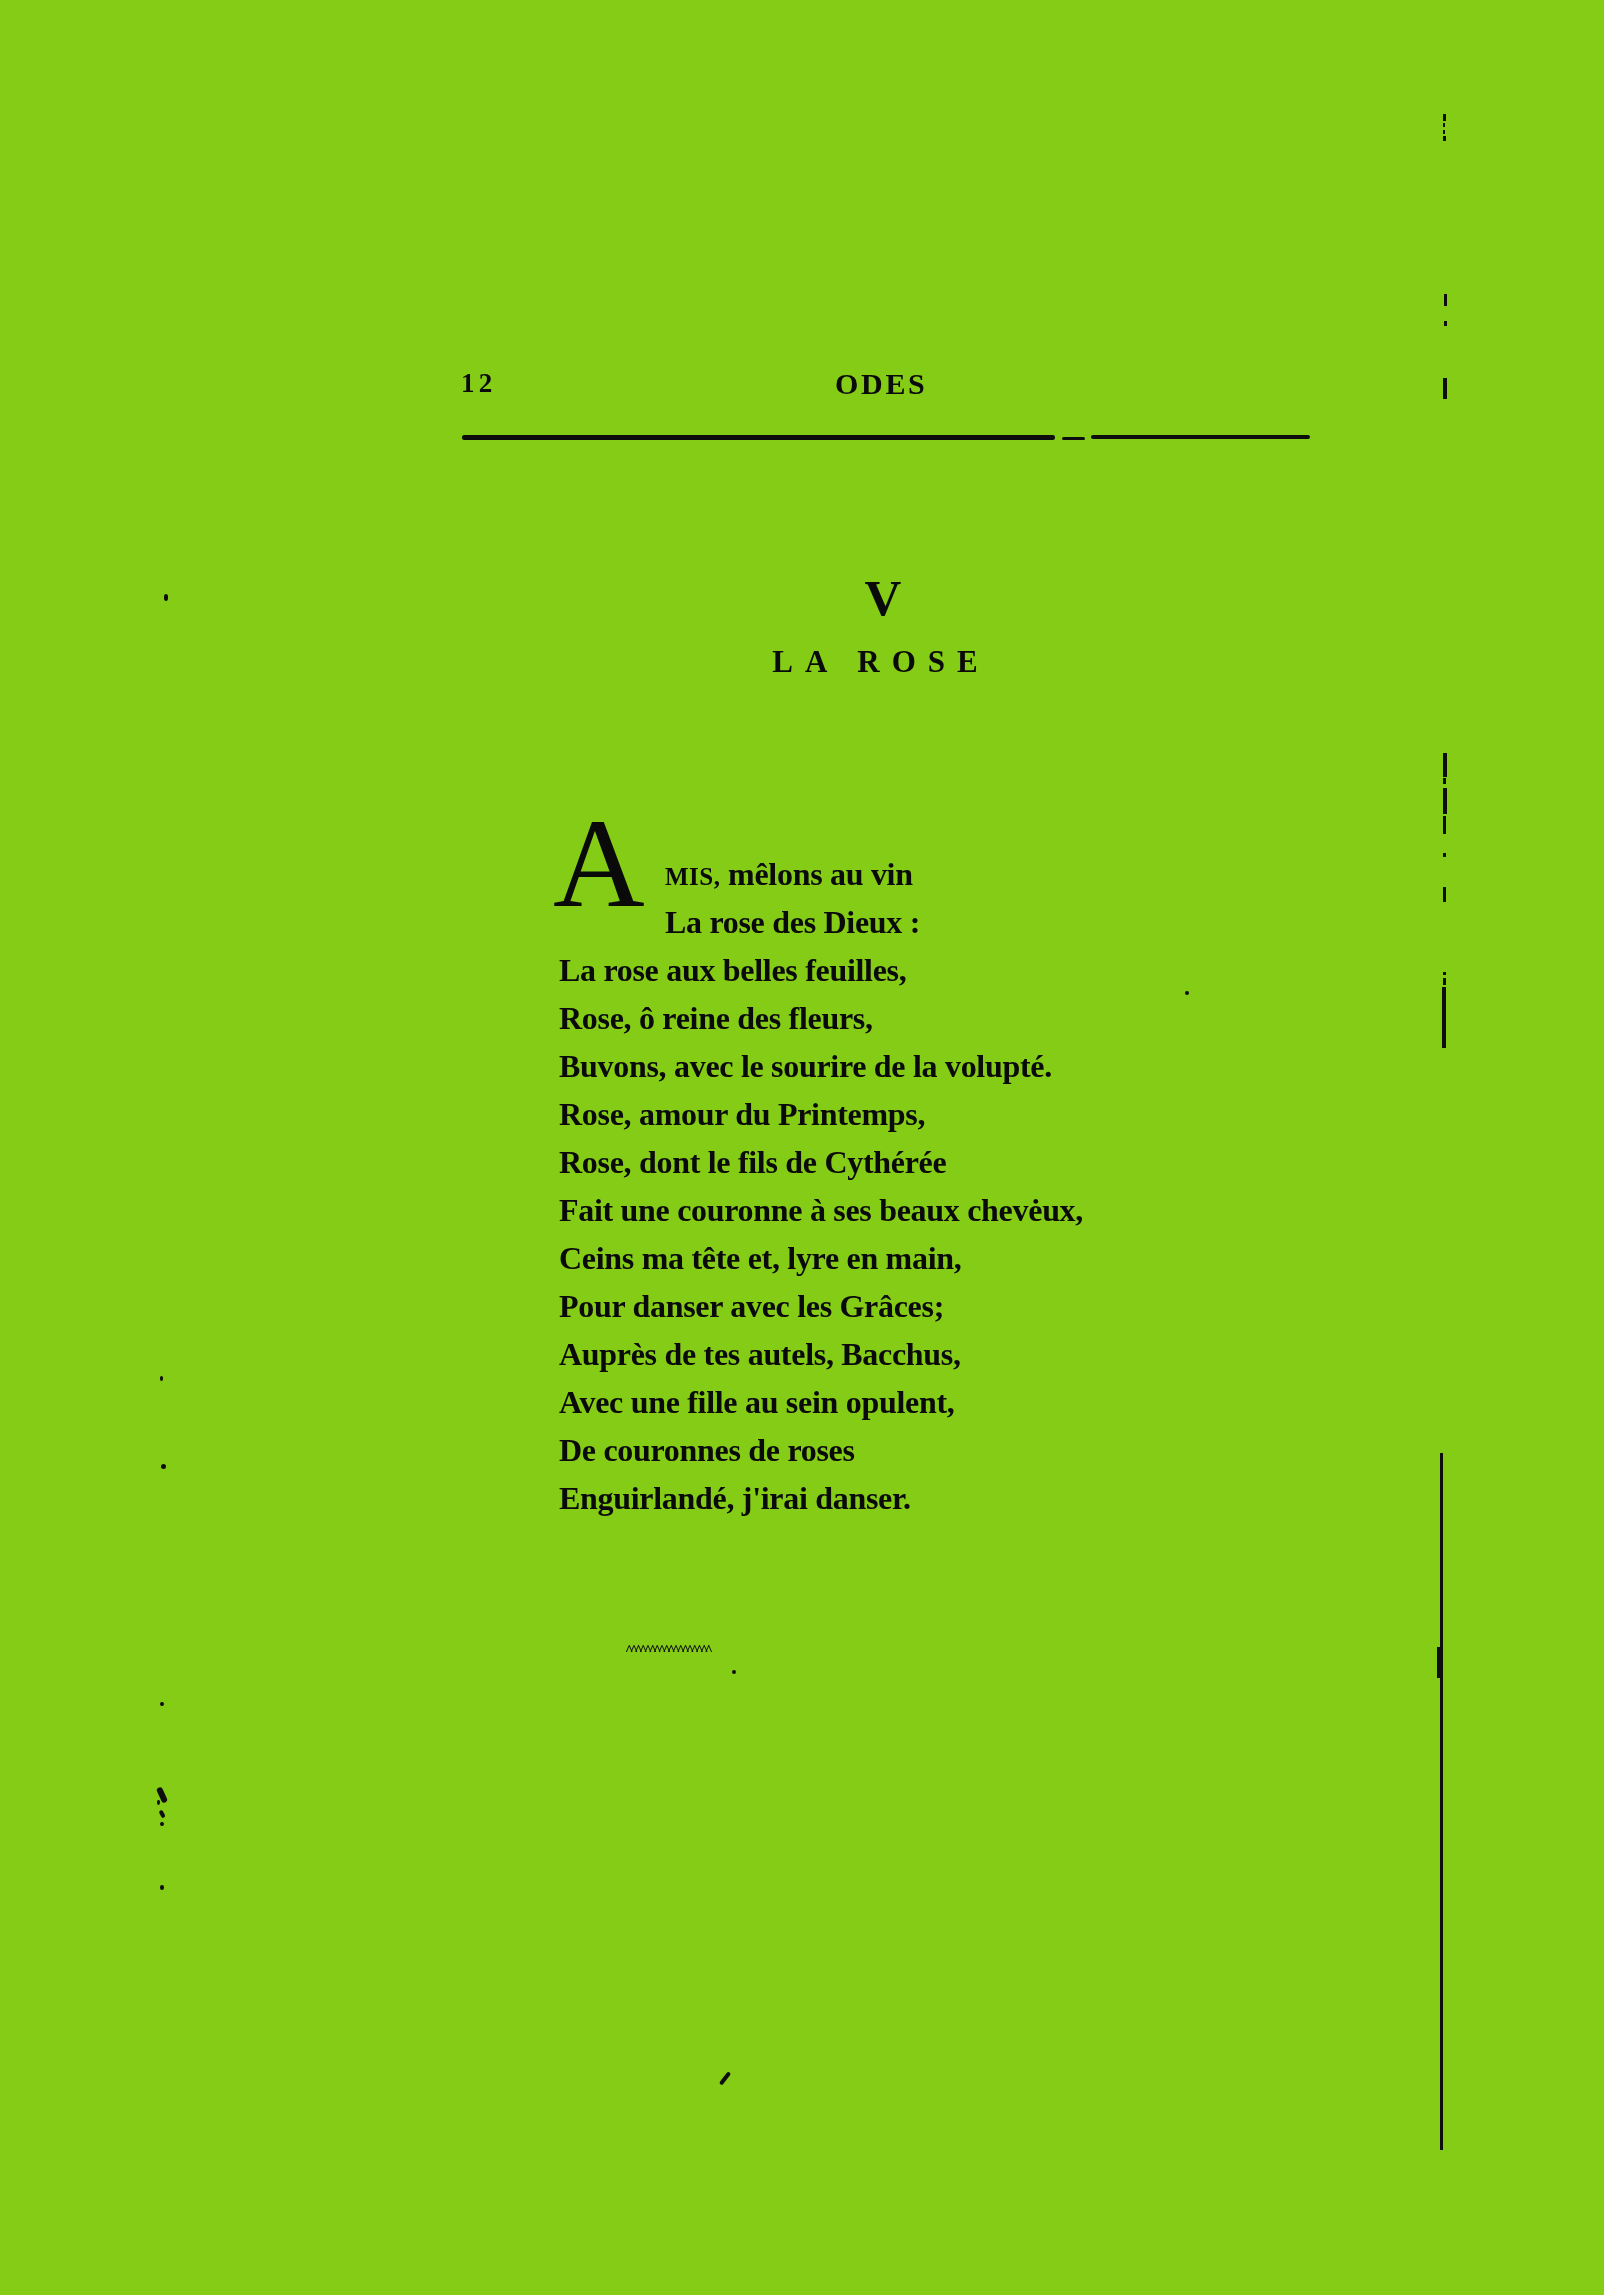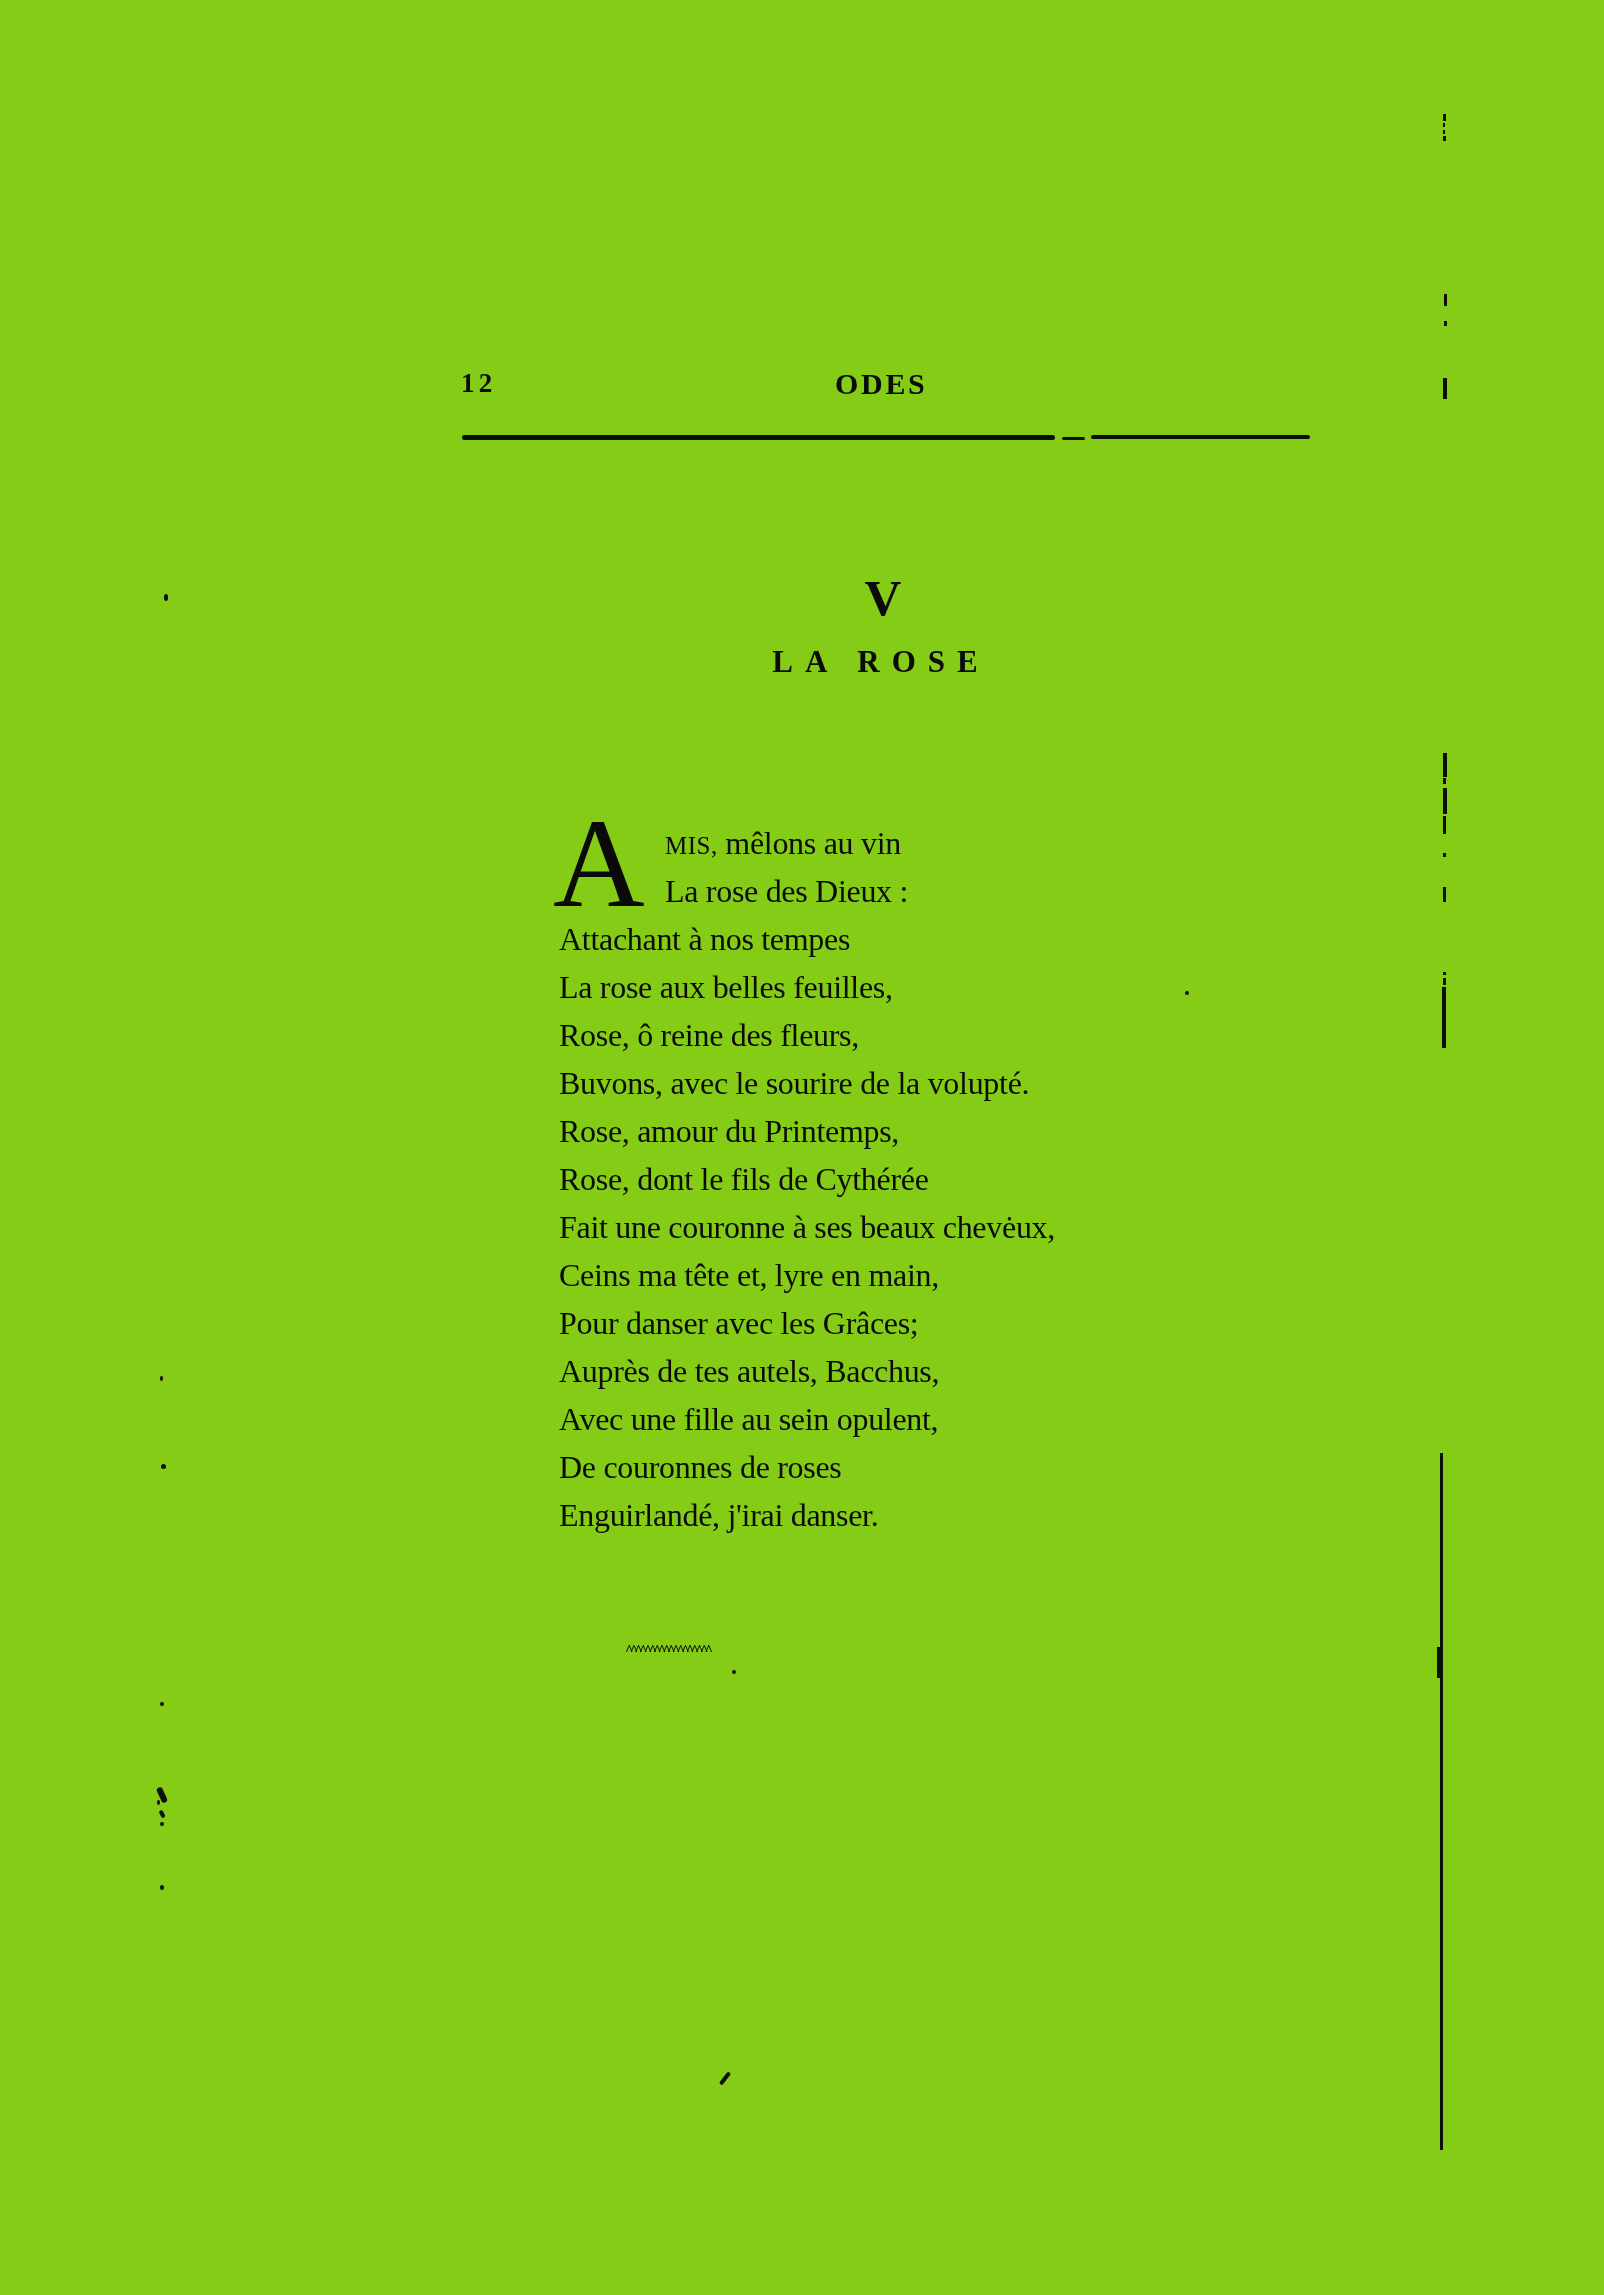--- a/index.html
+++ b/index.html
@@ -29,22 +29,22 @@
     position:absolute; left:883px; top:573px; transform:translateX(-50%);
     font-size:51px; font-weight:700; line-height:1;
   }
   .title {
     position:absolute; left:881px; top:646px; transform:translateX(-50%);
     font-size:31px; font-weight:700; letter-spacing:12px; line-height:1;
     white-space:nowrap;
   }
   
   .poem {
-    position:absolute; left:559px; top:819px; width:756px;
-    font-size:32px; font-weight:400; line-height:48px;
+    position:absolute; left:559px; top:850px; width:756px;
+    font-size:32px; font-weight:700; line-height:48px;
     letter-spacing:-0.3px; white-space:nowrap;
   }
   .line { height:48px; }
   .indent { padding-left:106px; }
   .sc { font-size:25px; letter-spacing:0.5px; }
   .rest { margin-left:7.6px; }
   .dropcap {
     position:absolute; left:553px; top:800px;
     font-size:127px; font-weight:400; line-height:1;
   }
@@ -105,21 +105,20 @@
 
   <div class="numeral">V</div>
   <div class="title">LA ROSE</div>
 
   <span class="dropcap">A</span>
   <div class="poem">
     <div class="line indent">
       <span class="sc">MIS,</span><span class="rest">mêlons au vin</span>
     </div>
     <div class="line indent">La rose des Dieux :</div>
-    <div class="line">Attachant à nos tempes</div>
     <div class="line">La rose aux belles feuilles,</div>
     <div class="line">Rose, ô reine des fleurs,</div>
     <div class="line">Buvons, avec le sourire de la volupté.</div>
     <div class="line">Rose, amour du Printemps,</div>
     <div class="line">Rose, dont le fils de Cythérée</div>
     <div class="line">Fait une couronne à ses beaux chevėux,</div>
     <div class="line">Ceins ma tête et, lyre en main,</div>
     <div class="line">Pour danser avec les Grâces;</div>
     <div class="line">Auprès de tes autels, Bacchus,</div>
     <div class="line">Avec une fille au sein opulent,</div>

